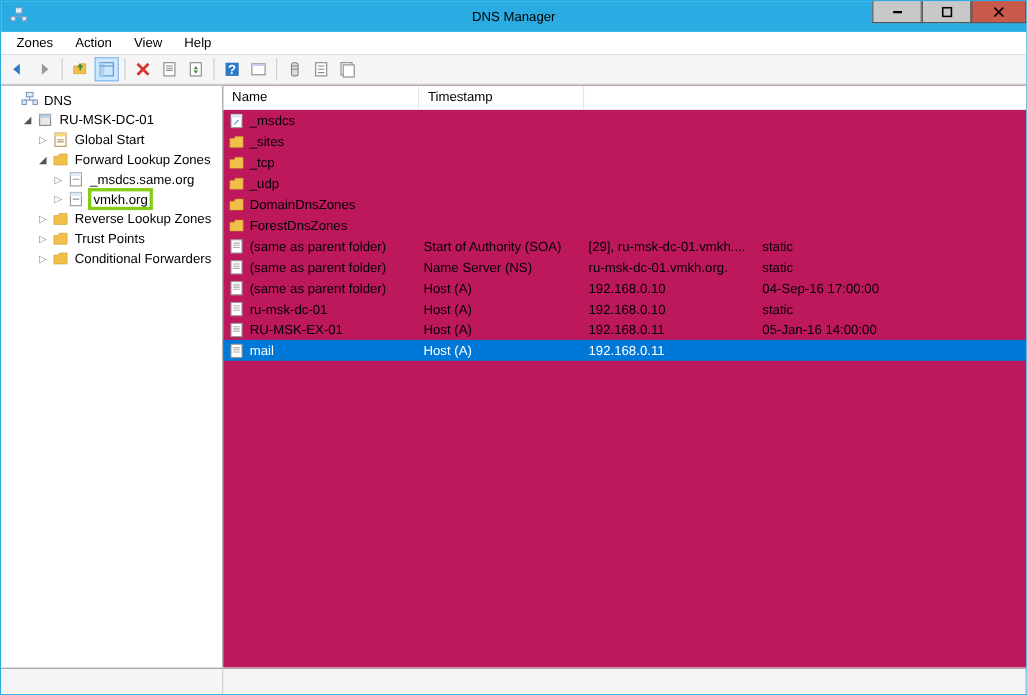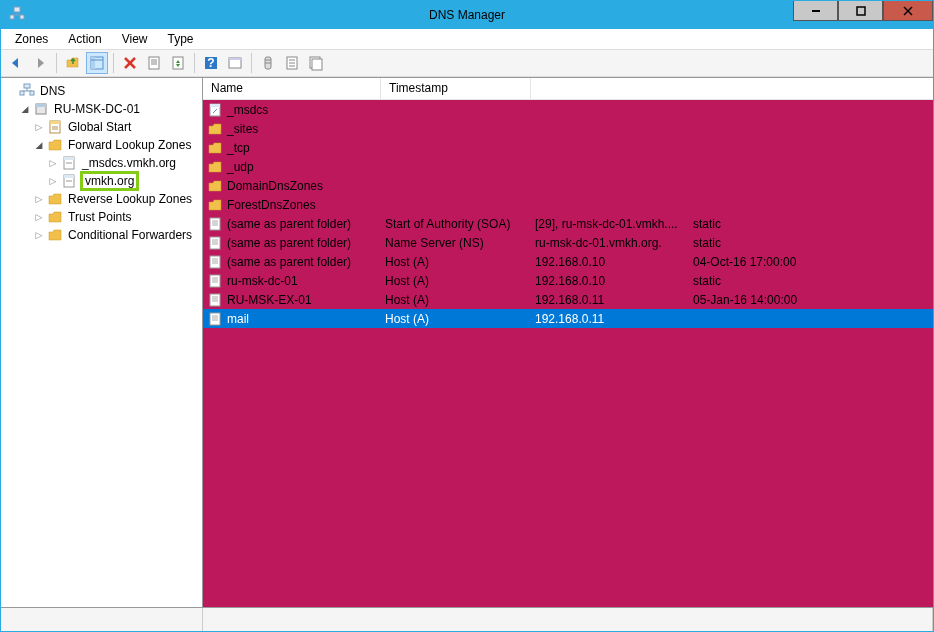--- a/index.html
+++ b/index.html
@@ -88,21 +88,21 @@
           <line x1="9" y1="1" x2="1" y2="9" stroke="#000" stroke-width="1.5"></line>
         </svg>
       </div>
   </div>
 </div>
 
 <div class="menubar">
   <div class="menu-item">Zones</div>
   <div class="menu-item">Action</div>
   <div class="menu-item">View</div>
-  <div class="menu-item">Type</div>
+  <div class="menu-item">Help</div>
 </div>
 
 <div class="toolbar">
   <div class="toolbar-btn">
       <svg width="16" height="16">
         <path d="M10 3 L4 8 L10 13 Z" fill="#2d79c7"></path>
       </svg>
     </div>
   <div class="toolbar-btn">
       <svg width="16" height="16">
@@ -230,21 +230,21 @@
     </div>
     <div class="tree-node" style="padding-left:46px">
       <span class="expander" style="color:#888">▷</span>
       <span class="node-icon">
           <svg width="16" height="16">
             <rect x="3" y="2" width="10" height="12" fill="#fff" stroke="#999"></rect>
             <rect x="3" y="2" width="10" height="3" fill="#dce9f5"></rect>
             <line x1="5" y1="8" x2="11" y2="8" stroke="#999"></line>
           </svg>
         </span>
-      <span class="node-label">_msdcs.vmkh.org</span>
+      <span class="node-label">_msdcs.same.org</span>
     </div>
     <div class="tree-node selected" style="padding-left:46px">
       <span class="expander" style="color:#888">▷</span>
       <span class="node-icon">
           <svg width="16" height="16">
             <rect x="3" y="2" width="10" height="12" fill="#fff" stroke="#999"></rect>
             <rect x="3" y="2" width="10" height="3" fill="#dce9f5"></rect>
             <line x1="5" y1="8" x2="11" y2="8" stroke="#999"></line>
           </svg>
         </span>
@@ -404,21 +404,21 @@
                 <rect x="3" y="2" width="10" height="12" fill="#fff" stroke="#999"></rect>
                 <line x1="5" y1="5" x2="11" y2="5" stroke="#aaa"></line>
                 <line x1="5" y1="7" x2="11" y2="7" stroke="#aaa"></line>
                 <line x1="5" y1="9" x2="11" y2="9" stroke="#aaa"></line>
               </svg>
             </span>
             <span>(same as parent folder)</span>
           </div>
           <div class="cell" style="width:150px">Host (A)</div>
           <div class="cell" style="width:158px">192.168.0.10</div>
-          <div class="cell" style="width:150px">04-Oct-16 17:00:00</div>
+          <div class="cell" style="width:150px">04-Sep-16 17:00:00</div>
         </div>
         <div class="list-row">
           <div class="cell" style="width:178px">
             <span class="row-icon">
               <svg width="16" height="16">
                 <rect x="3" y="2" width="10" height="12" fill="#fff" stroke="#999"></rect>
                 <line x1="5" y1="5" x2="11" y2="5" stroke="#aaa"></line>
                 <line x1="5" y1="7" x2="11" y2="7" stroke="#aaa"></line>
                 <line x1="5" y1="9" x2="11" y2="9" stroke="#aaa"></line>
               </svg>

